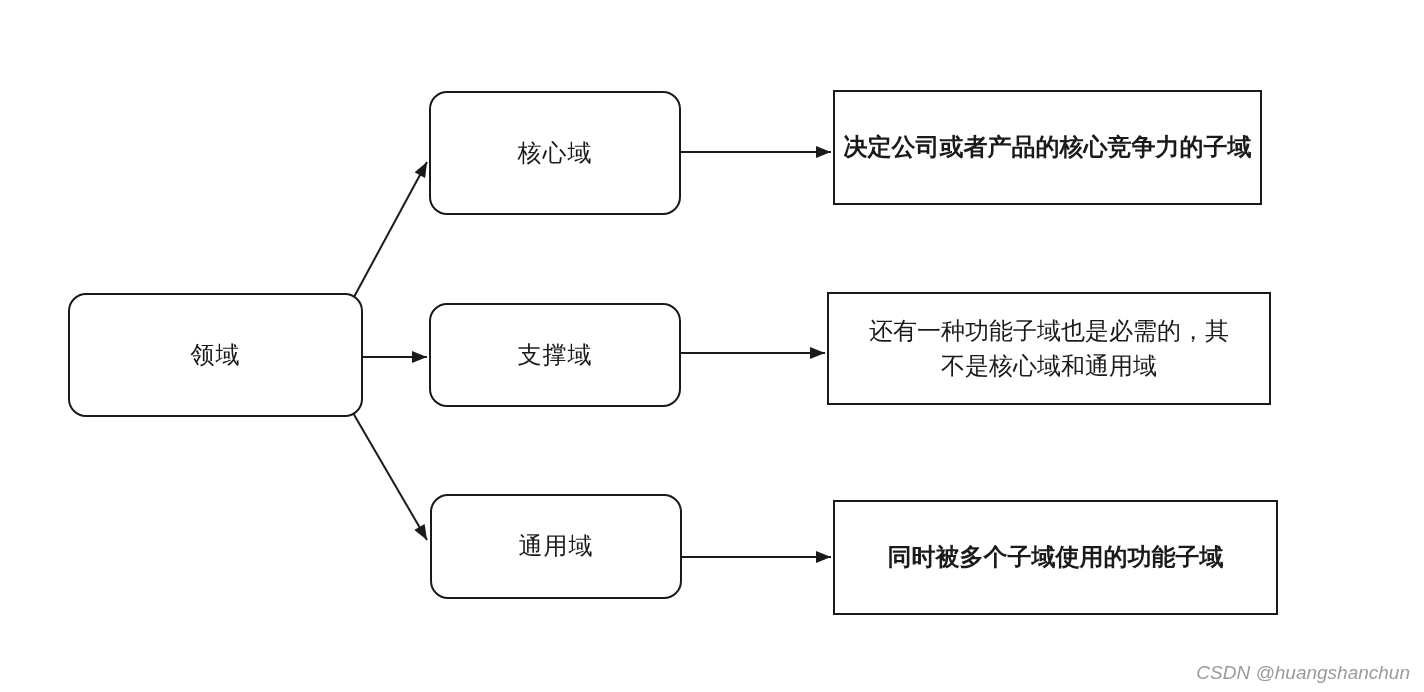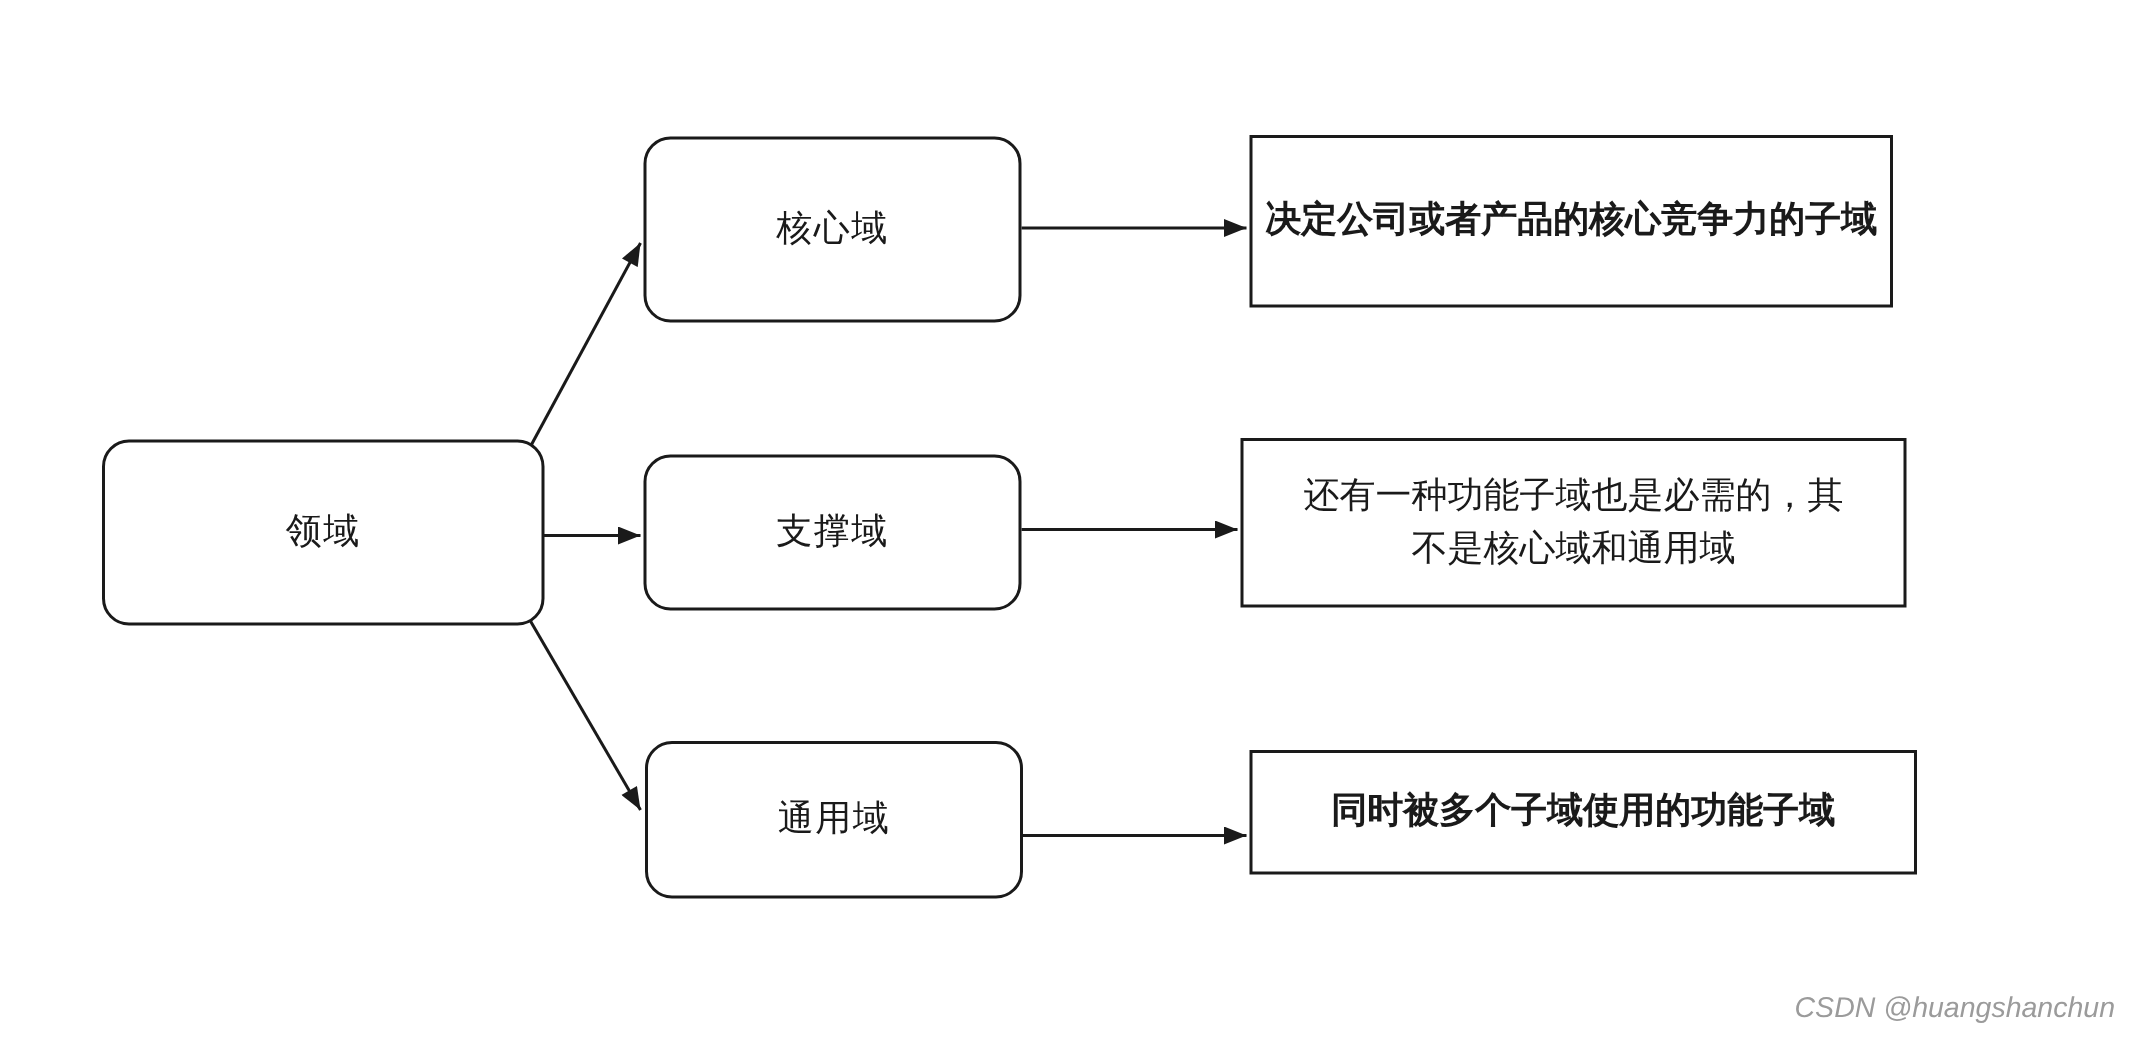--- a/index.html
+++ b/index.html
@@ -48,21 +48,21 @@
   }
   
   .n-root    { left: 68px;  top: 293px; width: 295px; height: 124px; }
   
   .n-core    { left: 429px; top: 91px;  width: 252px; height: 124px; }
   .n-support { left: 429px; top: 293px; width: 252px; height: 104px; margin-top: 10px; }
   .n-generic { left: 430px; top: 494px; width: 252px; height: 105px; }
   
   .n-desc-core    { left: 833px; top: 90px;  width: 429px; height: 115px; }
   .n-desc-support { left: 827px; top: 292px; width: 444px; height: 113px; }
-  .n-desc-generic { left: 833px; top: 500px; width: 445px; height: 83px; }
+  .n-desc-generic { left: 833px; top: 500px; width: 445px; height: 115px; }
   .watermark {
     position: absolute;
     right: 14px;
     bottom: 8px;
     font-size: 19px;
     color: var(--watermark);
     font-weight: 400;
     font-style: italic;
   }
 </style>

